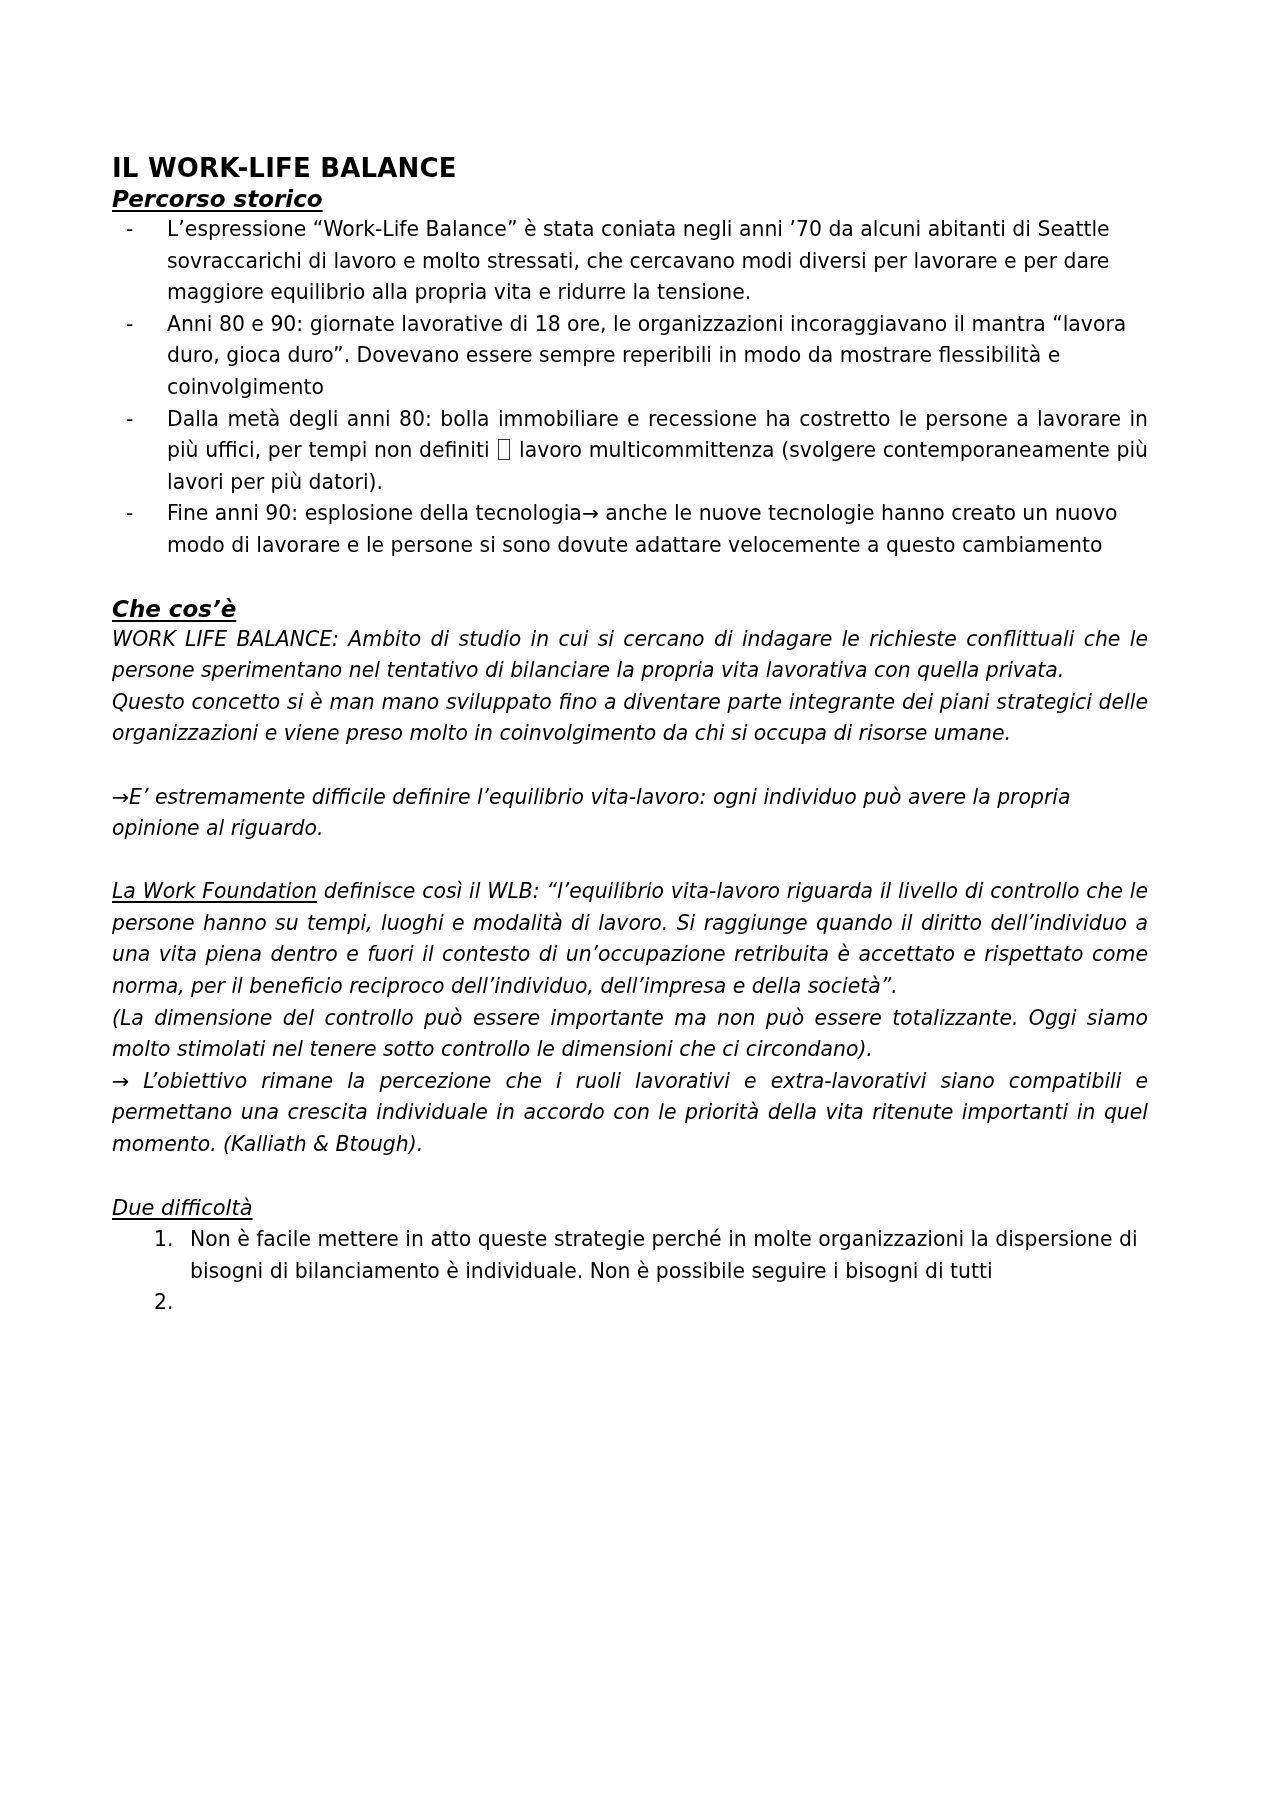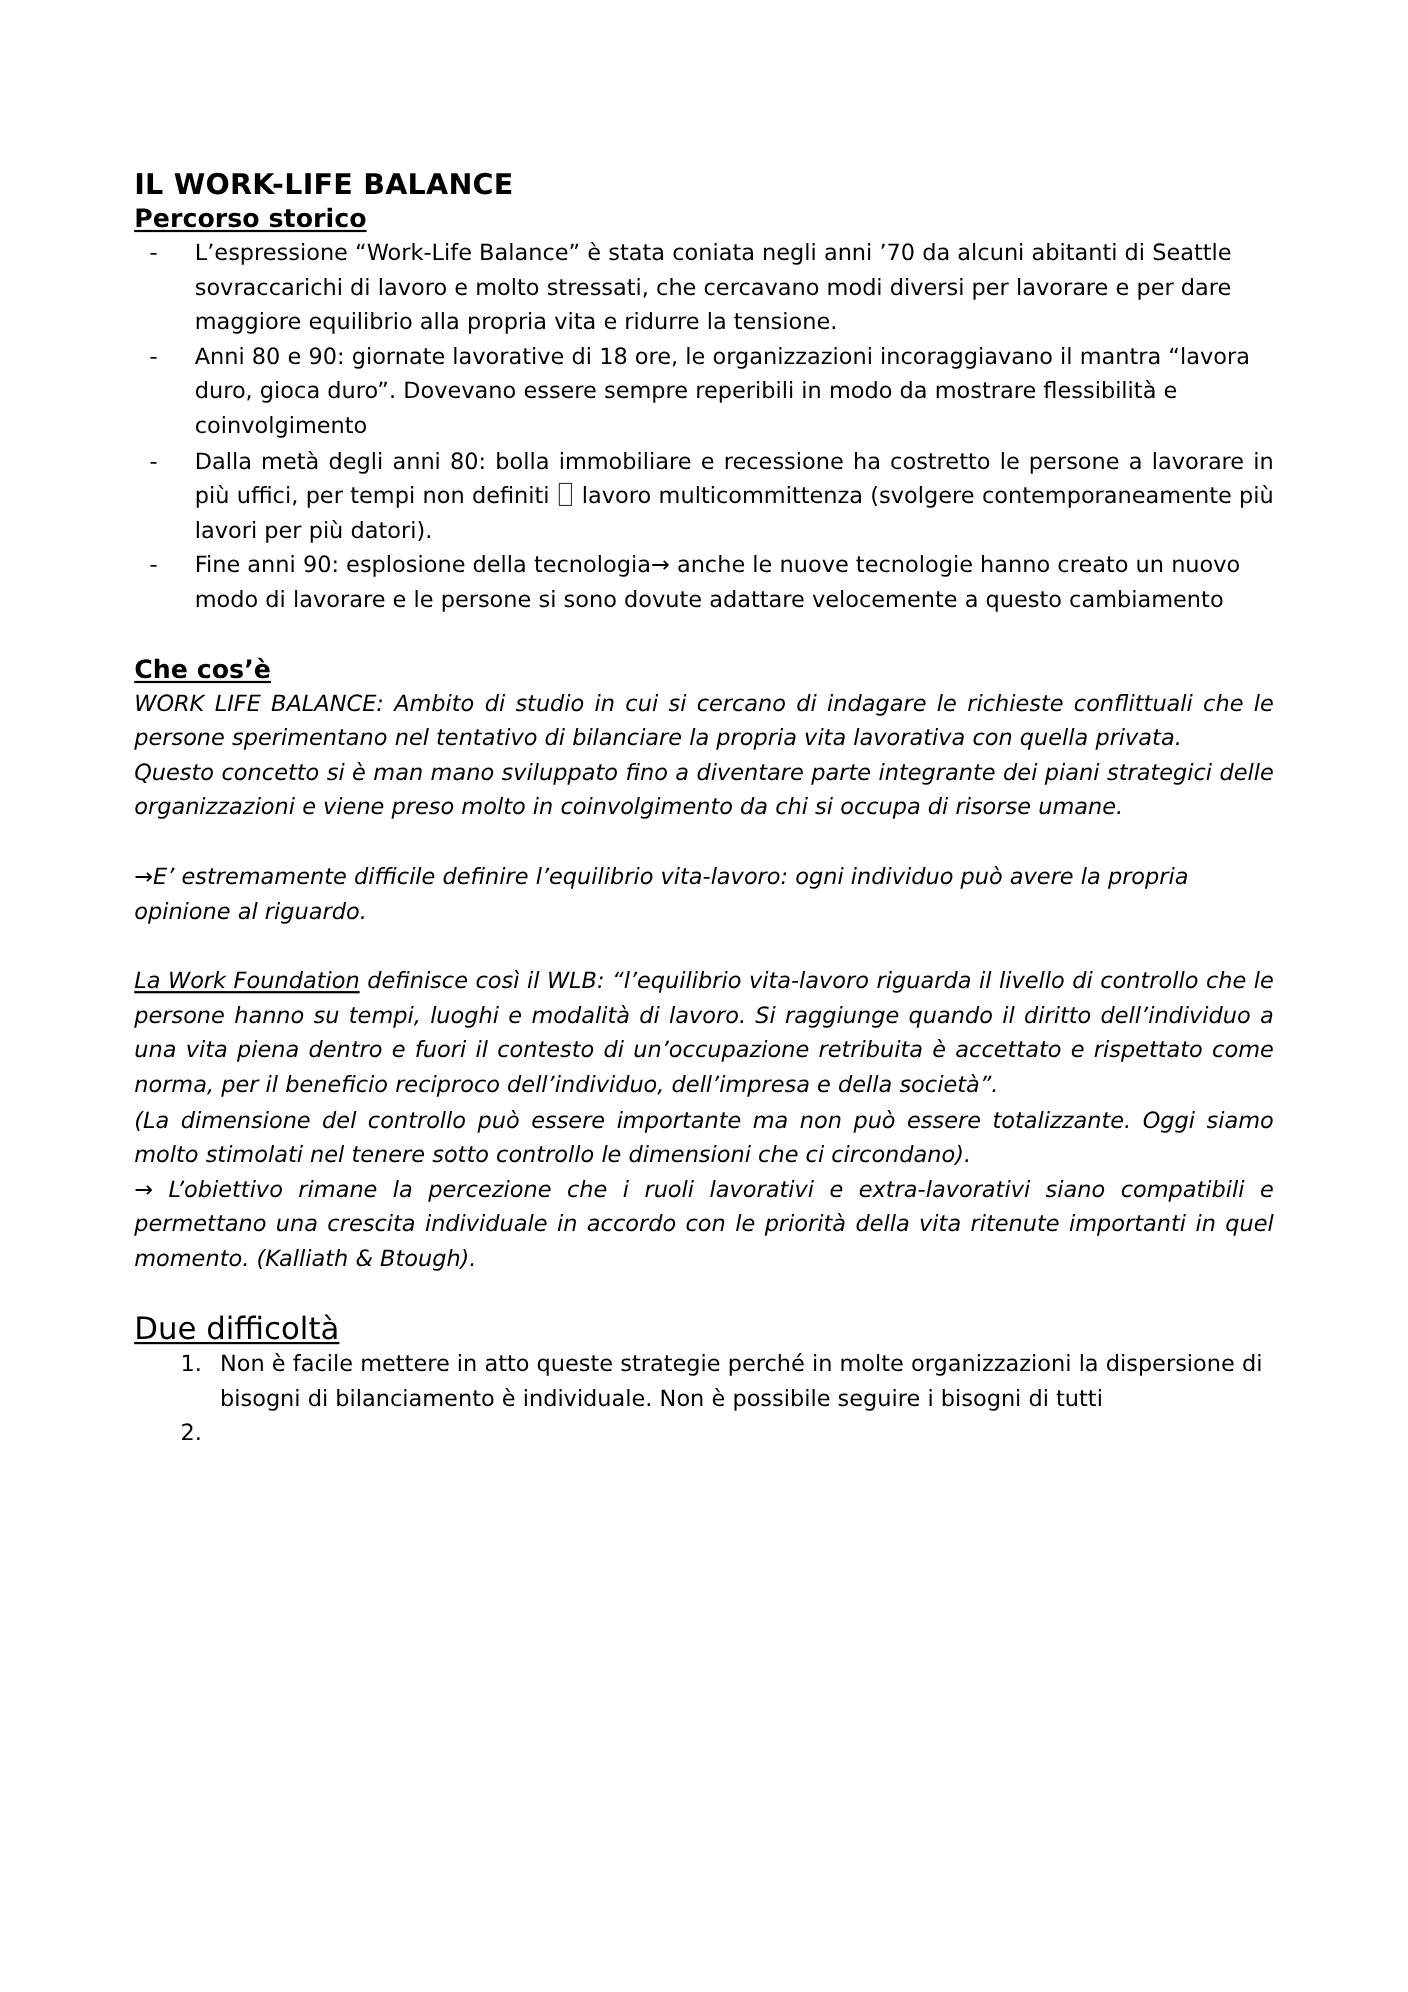--- a/index.html
+++ b/index.html
@@ -6,48 +6,50 @@
     body {
       width: 1280px;
       height: 1811px;
       position: relative;
       overflow: hidden;
       font-family: "DejaVu Sans", sans-serif;
       color: #000000;
     }
     .page {
       position: absolute;
-      left: 122px;
+      left: 112px;
       top: 152px;
       width: 1036px;
       font-size: 20.4px;
       line-height: 31.6px;
     }
     .title {
       font-weight: bold;
       font-size: 26px;
       line-height: 32px;
       margin: 0;
       letter-spacing: 0.2px;
     }
     .h2 {
       font-weight: bold;
       font-size: 23px;
       line-height: 30px;
       text-decoration: underline;
       text-underline-offset: 3px;
       margin: 0;
+      font-style: italic;
     }
     .h3 {
       font-weight: normal;
-      font-size: 28px;
+      font-size: 21px;
       line-height: 32px;
       text-decoration: underline;
       text-underline-offset: 3px;
       margin: 0;
+      font-style: italic;
     }
     ul.dash {
       list-style: none;
       margin: 0;
       padding: 0;
     }
     ul.dash li {
       position: relative;
       padding-left: 55px;
     }

